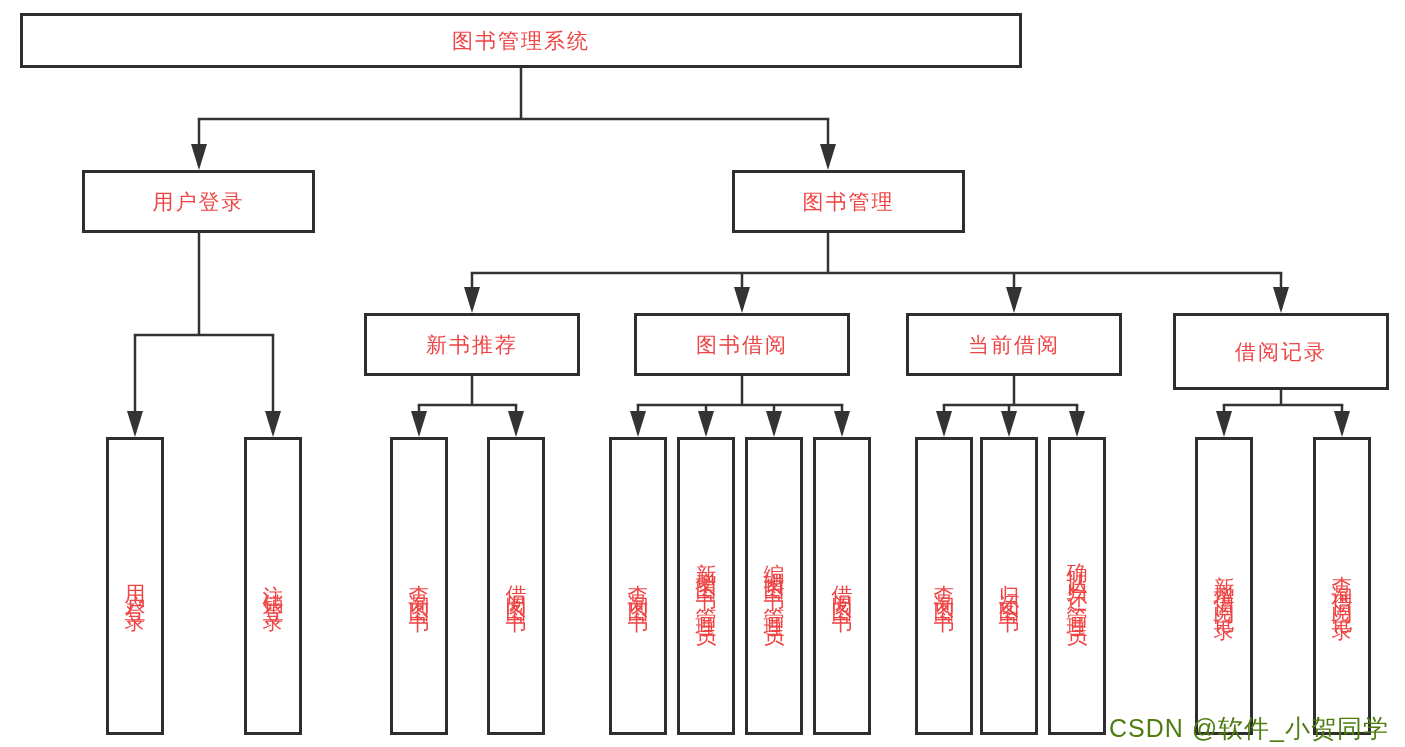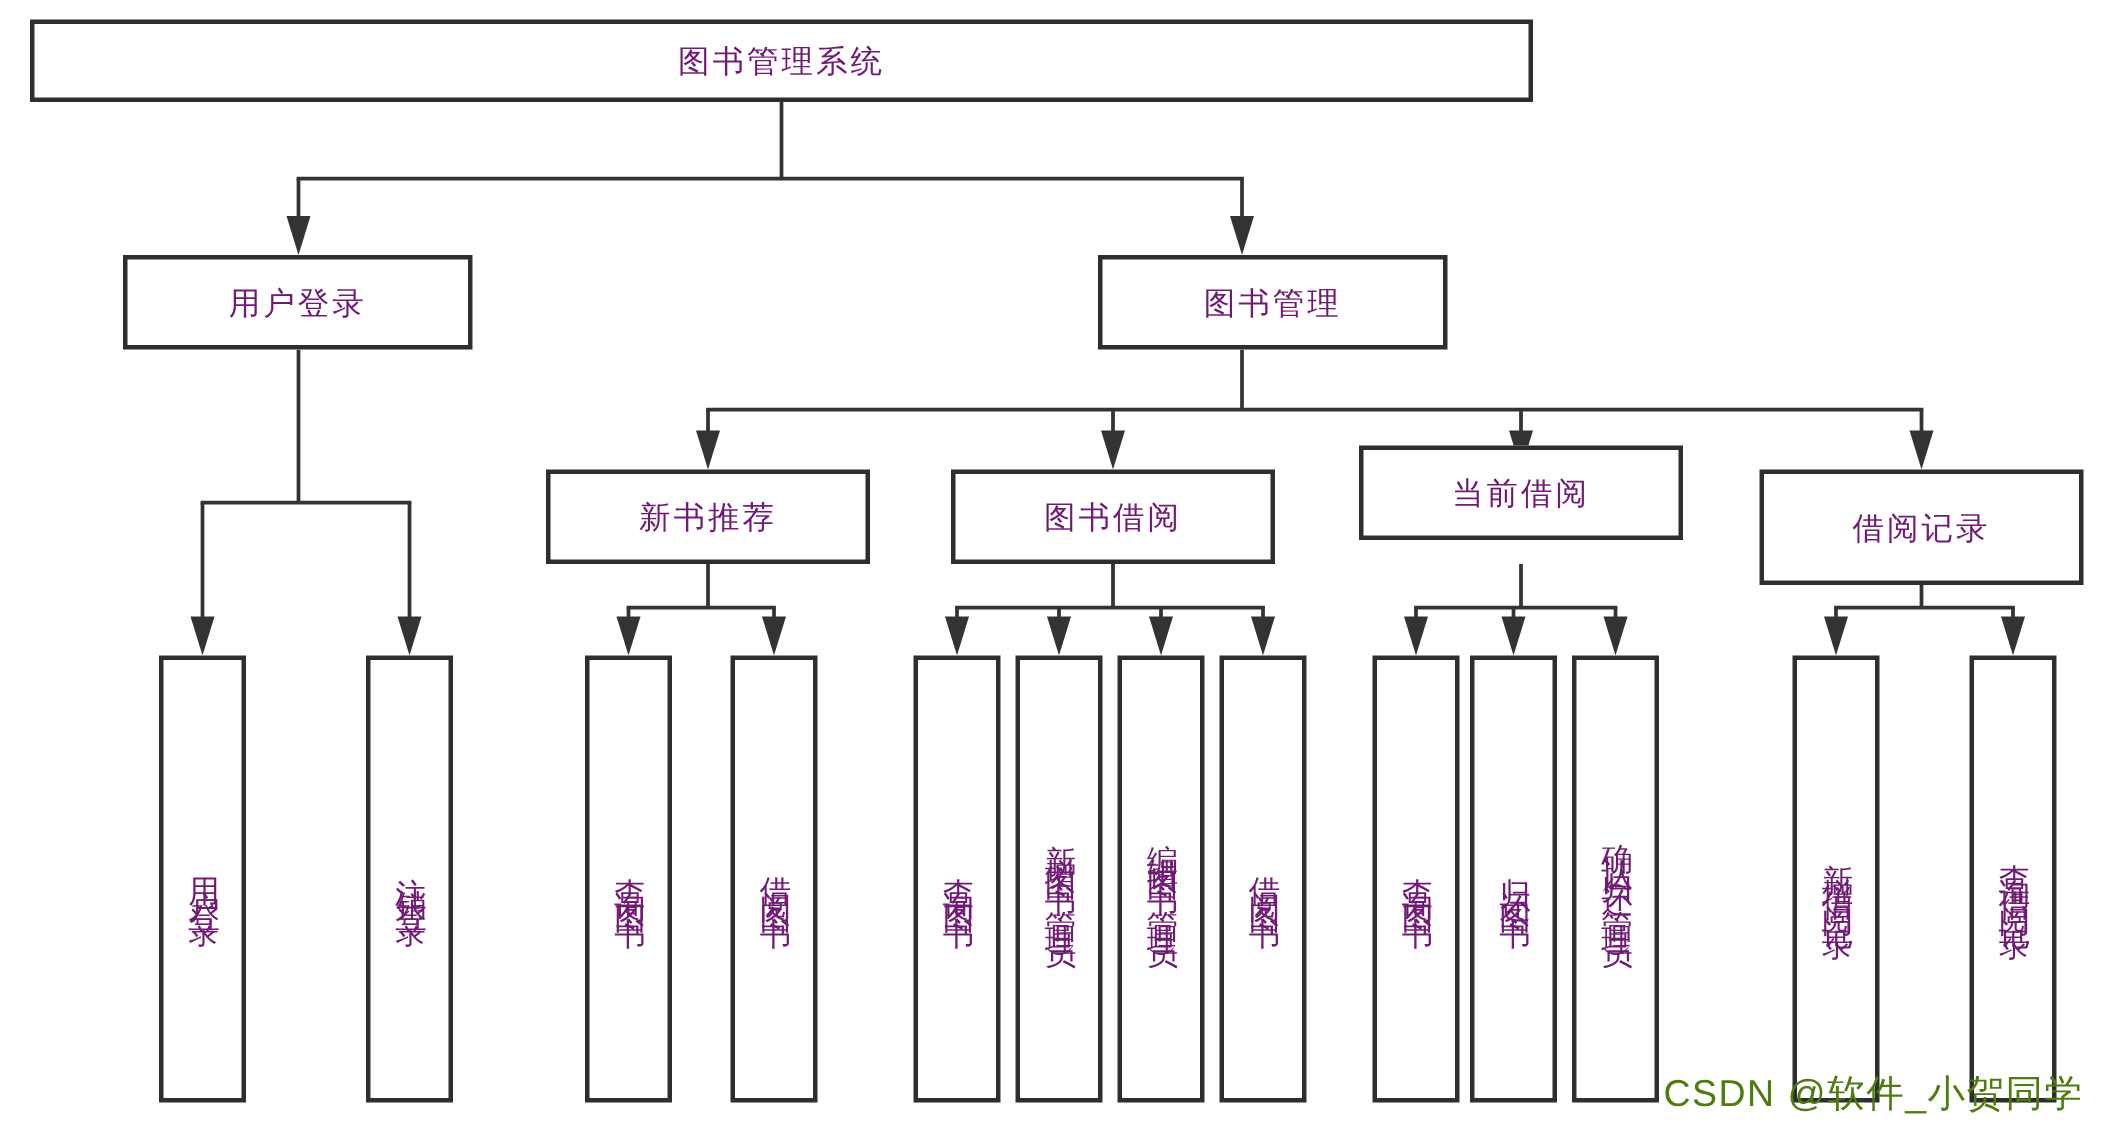--- a/index.html
+++ b/index.html
@@ -20,21 +20,21 @@
     width: 1405px; height: 747px;
   }
   .node {
     position: absolute;
     box-sizing: border-box;
     border: 3px solid #2e2e2e;
     background: #ffffff;
     display: flex;
     align-items: center;
     justify-content: center;
-    color: #701a75;
+    color: #ef4444;
   }
   .hnode {
     font-size: 21px;
     letter-spacing: 2px;
     white-space: nowrap;
   }
   .leaf {
     writing-mode: vertical-rl;
     text-orientation: mixed;
     font-size: 21px;
@@ -121,21 +121,21 @@
   <div class="node hnode" style="left:732px; top:170px; width:233px; height:63px;">
     <span>图书管理</span>
   </div>
 
   <div class="node hnode" style="left:364px; top:313px; width:216px; height:63px;">
     <span>新书推荐</span>
   </div>
   <div class="node hnode" style="left:634px; top:313px; width:216px; height:63px;text-align:right;">
     <span>图书借阅</span>
   </div>
-  <div class="node hnode" style="left:906px; top:297px; width:216px; height:63px;font-family:Liberation Mono, monospace;">
+  <div class="node hnode" style="left:906px; top:313px; width:216px; height:63px;font-family:Liberation Mono, monospace;">
     <span>当前借阅</span>
   </div>
   <div class="node hnode" style="left:1173px; top:313px; width:216px; height:77px;">
     <span>借阅记录</span>
   </div>
 
   <div class="node leaf" style="left:106px; top:437px; width:58px; height:298px;">
     <span>用户登录</span>
   </div>
   <div class="node leaf" style="left:244px; top:437px; width:58px; height:298px;">

